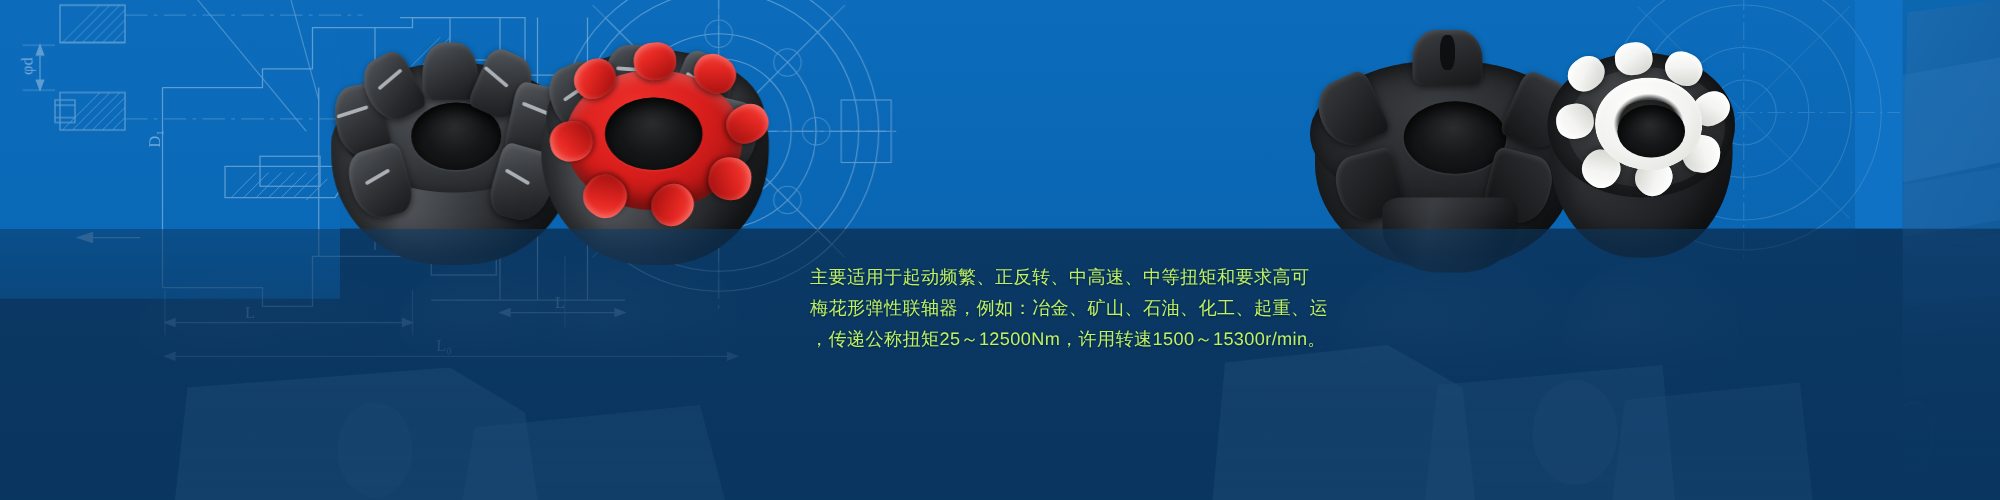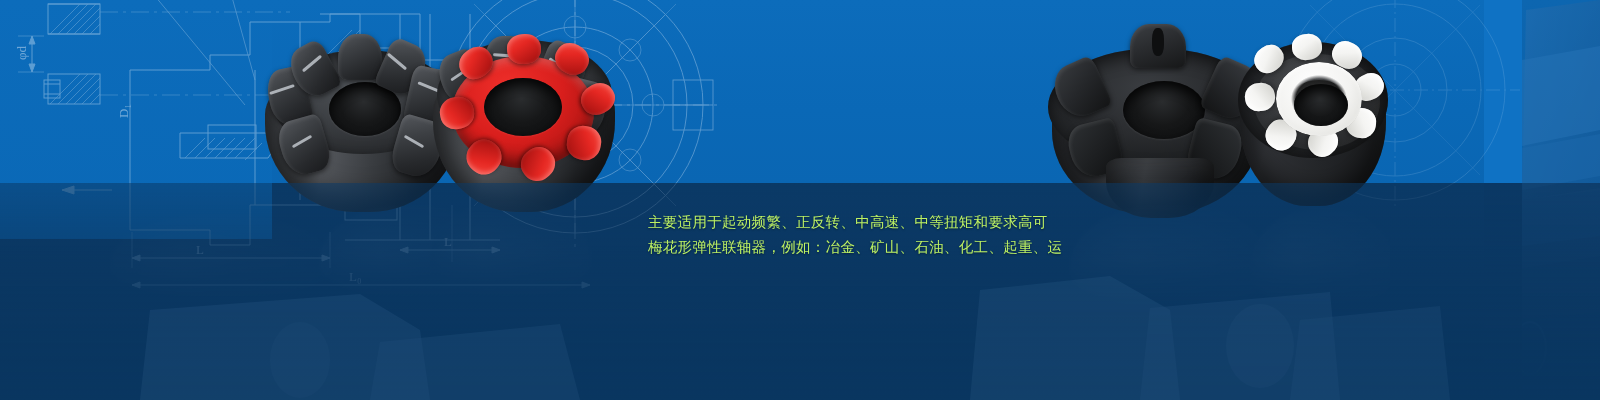--- a/index.html
+++ b/index.html
@@ -441,15 +441,16 @@
       <path d="M1300 70 L1440 56 L1450 150 L1290 150 Z" opacity=".4"></path>
       <ellipse cx="1260" cy="96" rx="34" ry="42" opacity=".35"></ellipse>
       <ellipse cx="300" cy="110" rx="30" ry="38" opacity=".3"></ellipse>
     </g>
   </svg>
 
 
   <div class="desc">
     <p>主要适用于起动频繁、正反转、中高速、中等扭矩和要求高可</p>
     <p>梅花形弹性联轴器，例如：冶金、矿山、石油、化工、起重、运</p>
+    <p>，传递公称扭矩25～12500Nm，许用转速1500～15300r/min。</p>
   </div>
 
 </div>
 
 </body></html>

